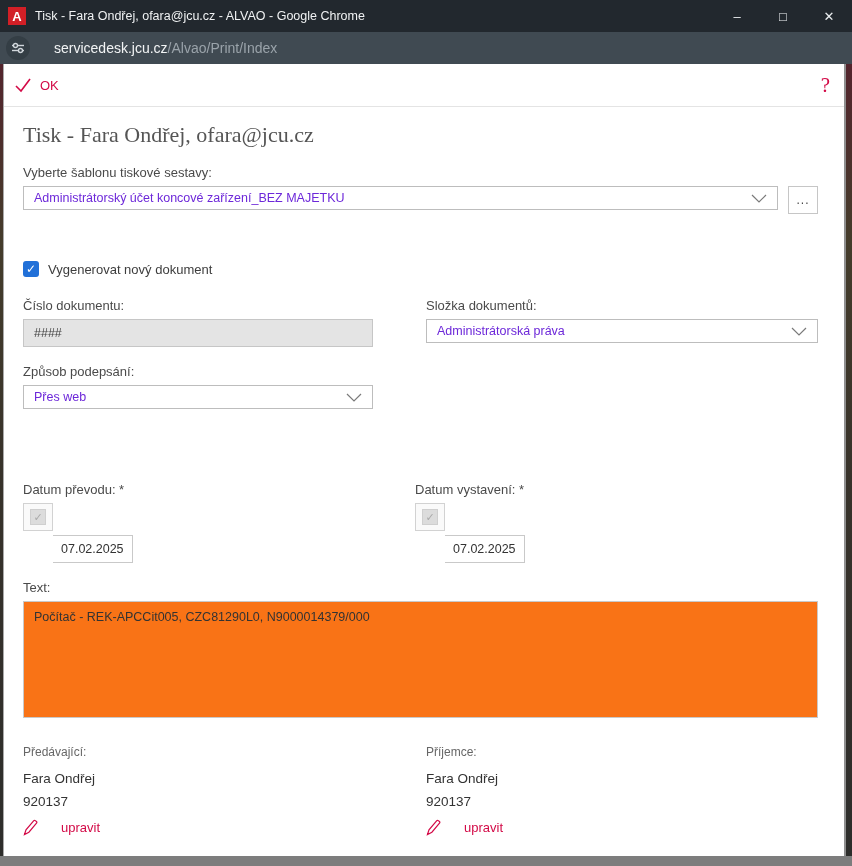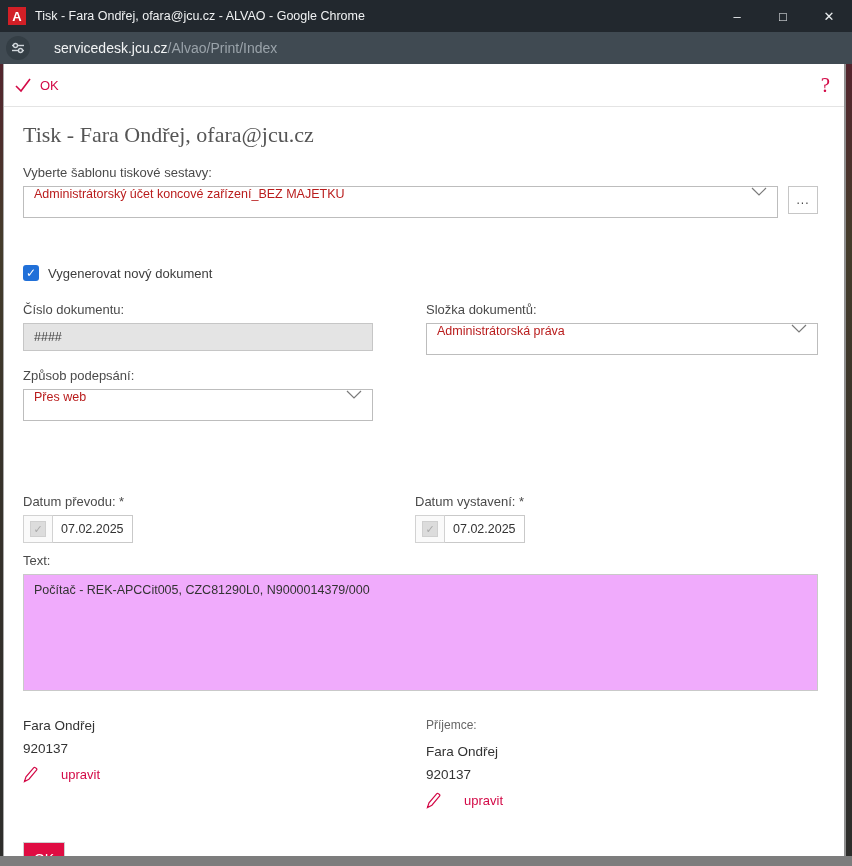--- a/index.html
+++ b/index.html
@@ -30,22 +30,22 @@
   .toolbar { height:43px; display:flex; align-items:center; padding:0 14px 0 10px; border-bottom:1px solid #e4e4e4; }
   .toolbar-ok { display:flex; align-items:center; gap:8px; color:#d30a47; font-size:13px; cursor:pointer; }
   .toolbar-help { margin-left:auto; color:#d30a47; font-size:21px; font-weight:300; cursor:pointer;
                   font-family:"Liberation Serif","DejaVu Serif",serif; }
 
   .page { padding:13px 26px 0 19px; }
   .page-title { font-size:22px; font-weight:400; color:#555; margin:2px 0 17px 0;font-family:Liberation Serif, serif; }
 
   .field-label { font-size:13px; color:#4a4a4a; margin-bottom:6px; }
 
-  .select-box { height:32px; border:1px solid #bdbdbd; background:#fff; display:flex; align-items:flex-start;
-                padding:0 10px; font-size:12.5px; color:#b91c1c; cursor:pointer; }
+  .select-box { height:24px; border:1px solid #bdbdbd; background:#fff; display:flex; align-items:center;
+                padding:0 10px; font-size:12.5px; color:#6d28d9; cursor:pointer; }
   .select-box .sel-text { flex:1 1 auto; white-space:nowrap; overflow:hidden; }
   .chevron { flex:0 0 auto; margin-left:8px; }
 
   .template-row { display:flex; gap:10px; margin-bottom:20px; }
   .template-row .select-box { width:756px; }
   .more-btn { width:30px; height:28px; border:1px solid #c6c6c6; background:#fff; font-size:12px;
               color:#444; display:flex; align-items:center; justify-content:center; cursor:pointer; letter-spacing:1px; }
 
   .checkbox-row { display:flex; align-items:center; gap:9px; margin:47px 0 21px 0; }
   .cb-blue { width:16px; height:16px; background:#2170d8; border-radius:3px; color:#fff; font-size:12px;
@@ -58,25 +58,25 @@
                     padding:0 10px; font-size:12.5px; color:#444; }
 
   .fld { margin-bottom:17px; }
   .dates-row { margin-top:56px;gap:42px; }
   .date-group { display:inline-flex; }
   .date-cb-cell { width:30px; height:28px; border:1px solid #d2d2d2; background:#fafafa;
                   display:flex; align-items:center; justify-content:center; }
   .date-cb-inner { width:16px; height:16px; background:#dcdcdc; border:1px solid #cfcfcf; color:#a9a9a9;
                    font-size:11px; display:flex; align-items:center; justify-content:center; }
   .date-input { width:80px; height:28px; border:1px solid #c9c9c9; border-left:none; font-size:12.5px;
-                color:#333; padding:0 8px; font-family:inherit; background:#fff; }
-
-  .text-block { margin-top:10px; }
+                color:#333; padding:0 8px; font-family:inherit; background:#fff;margin-top:32px; }
+
+  .text-block { margin-top:17px; }
   .textarea { width:100%; height:117px; border:1px solid #c9c9c9; resize:none; font-family:inherit;
-              font-size:12.5px; color:#333; padding:8px 10px; background:#f0abfc; }
+              font-size:12.5px; color:#333; padding:8px 10px; background:#f97316; }
 
   .sign-row { margin-top:23px; }
   .sign-label { font-size:12px; color:#666; margin-bottom:12px; }
   .sign-name, .sign-number { font-size:13.5px; color:#333; margin-bottom:8px; }
   .edit-link { display:inline-flex; align-items:center; gap:23px; color:#d30a47; font-size:13px;
                cursor:pointer; margin-top:2px; }
 
   .ok-btn { margin-top:29px; width:42px; height:34px; background:#df0c42; border:1px solid #cfcfcf;
             color:#fff; font-size:14px; display:flex; align-items:center; justify-content:center; cursor:pointer; }
 </style>
@@ -191,20 +191,21 @@
         </div>
       </div>
 
       <div class="text-block">
         <div class="field-label">Text:</div>
         <textarea class="textarea" spellcheck="false" style="">Počítač - REK-APCCit005, CZC81290L0, N9000014379/000</textarea>
       </div>
 
       <div class="two-col sign-row">
         <div>
+          <div class="sign-label">Předávající:</div>
           <div class="sign-name">Fara Ondřej</div>
           <div class="sign-number">920137</div>
           <div class="edit-link">
             <svg width="15" height="17" viewBox="0 0 15 17">
               <path d="M1.5 15.5 L3 10.8 L10.6 1.8 Q11.4 0.9 12.3 1.6 L13.4 2.5 Q14.3 3.3 13.5 4.2 L5.9 13.2 L1.5 15.5 Z" fill="none" stroke="#d30a47" stroke-width="1.2"></path>
             </svg>
             <span>upravit</span>
           </div>
         </div>
         <div>

